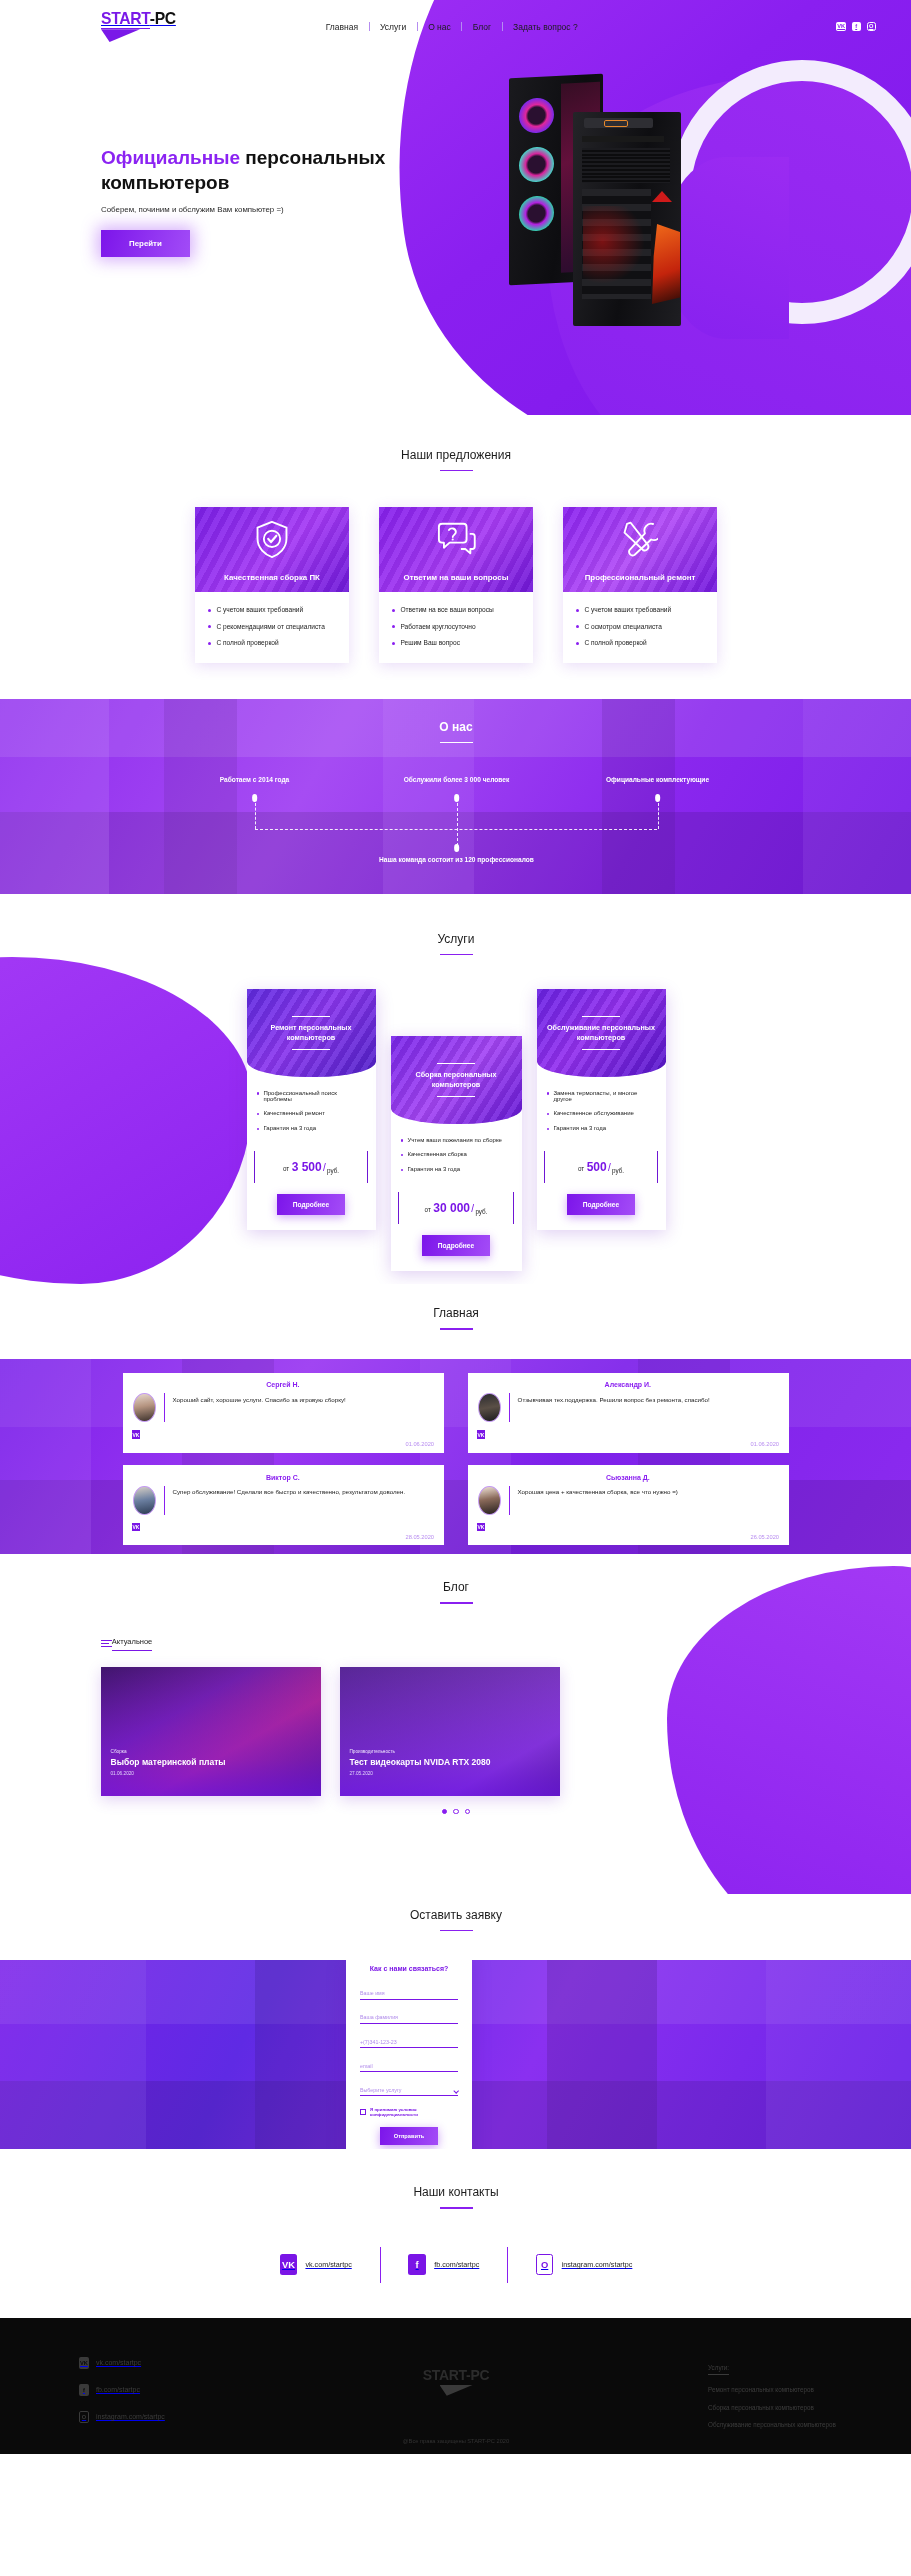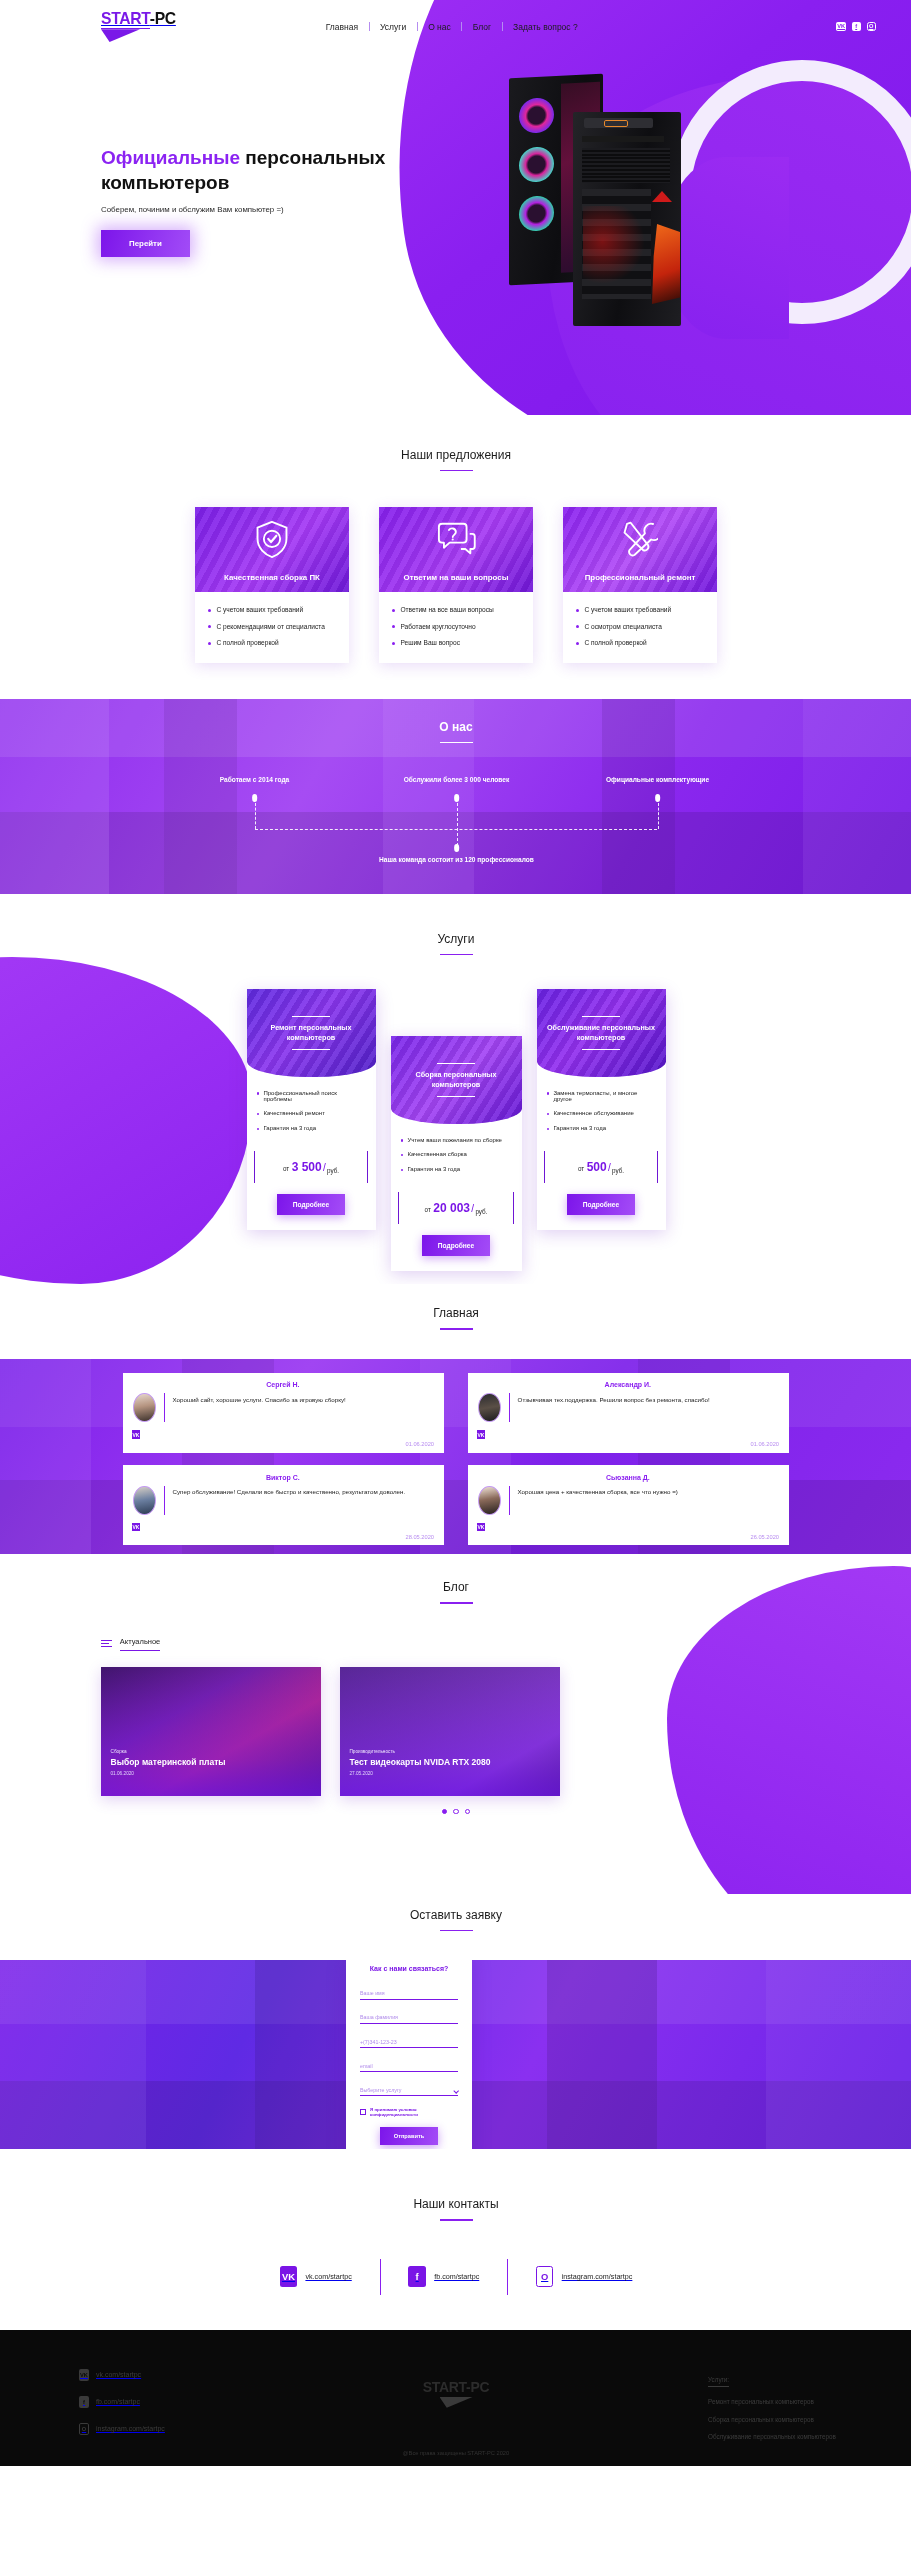--- a/index.html
+++ b/index.html
@@ -237,21 +237,21 @@
   .dt.pd { border-color:#8a1ff0; }
   .dt.pd.on { background:#8a1ff0; }
 
   
   .blog { position:relative; padding-top:26.4px; height:340px; overflow:hidden; }
   .blog-blob {
     position:absolute; right:-145px; top:12.6px; width:390px; height:402px;
     background:linear-gradient(200deg,#a53bf5 0%,#8a20ef 100%);
     border-radius:58% 42% 46% 54% / 38% 52% 48% 62%;
   }
-  .actual { position:relative; width:755px; margin:33px auto 0; display:flex; align-items:center; gap:8px; padding-left:22px; }
+  .actual { position:relative; width:755px; margin:33px auto 0; display:flex; align-items:center; gap:0; padding-left:22px; }
   .act-icon { display:flex; flex-direction:column; gap:1.6px; }
   .act-icon i { display:block; height:1.3px; background:#7a15e6; }
   .act-icon i:nth-child(1){ width:11.3px; }
   .act-icon i:nth-child(2){ width:8.2px; }
   .act-icon i:nth-child(3){ width:11.3px; }
   .act-label { font-size:7.5px; color:#1c1c1c; border-bottom:1px solid #7a15e6; padding-bottom:4.4px; }
   .blog-row { position:relative; width:755px; margin:16.3px auto 0; display:flex; gap:19px; padding-left:22px; }
   .blog-card { position:relative; width:220px; height:129px; overflow:hidden; box-shadow:0 4.4px 14px rgba(110,30,200,.20); }
   .bc-img { position:absolute; inset:0; }
   .bc1 { background:linear-gradient(150deg,#2a1240 0%,#6a2090 35%,#c02a70 62%,#3a1250 100%); }
@@ -285,21 +285,21 @@
   .fld .chev { position:absolute; right:0; bottom:3.1px; width:4.4px; height:4.4px; border-right:0.8px solid #7a15e6; border-bottom:0.8px solid #7a15e6; transform:rotate(45deg); }
   .consent { display:flex; align-items:center; gap:4.4px; margin-top:2.5px; }
   .chk { width:5.7px; height:5.7px; border:0.8px solid #7a15e6; flex:0 0 auto; }
   .consent-txt { font-size:4.4px; color:#1c1c1c; font-weight:bold; }
   .consent-txt span { color:#7a15e6; }
   .send-wrap { text-align:center; margin-top:10px; }
   .btn-send { border:none; cursor:pointer; font-family:inherit; padding:5.7px 14px; color:#fff; font-size:5.7px; font-weight:bold;
     background:linear-gradient(105deg,#7c15ea 0%,#a44cf7 100%); box-shadow:0 2.5px 10px rgba(140,40,235,.45); }
 
   
-  .contacts { padding-top:48px; }
+  .contacts { padding-top:36px; }
   .contact-row { display:flex; justify-content:center; align-items:center; margin-top:38px; }
   .contact-item { display:flex; align-items:center; gap:8.2px; padding:0 28px; }
   .ci-box { width:17.6px; height:21.4px; border-radius:2.5px; background:#7a15e6; color:#fff; display:flex; align-items:center; justify-content:center; font-size:9.4px; font-weight:bold; flex:0 0 auto; }
   .ci-box.ol { background:#fff; border:1.4px solid #7a15e6; color:#7a15e6; }
   .ci-label { font-size:7.2px; color:#1c1c1c; white-space:nowrap; }
   .vdiv { width:0.6px; height:36px; background:#8a1ff0; }
 
   
   .footer { position:relative; margin-top:35px; height:136px; background:#0a0a0a; }
   .f-left { position:absolute; left:79px; top:39px; }
@@ -549,21 +549,21 @@
               <span class="dot-s"></span>
               <span>Качественная сборка</span>
             </li>
           <li>
               <span class="dot-s"></span>
               <span>Гарантия на 3 года</span>
             </li>
         </ul>
         <div class="price-wrap">
           <span class="p-ot">от</span>
-          <span class="p-val">20 003</span>
+          <span class="p-val">30 000</span>
           <span class="p-sl">/</span>
           <span class="p-rub">руб.</span>
         </div>
         <div class="svc-btn-wrap">
           <button class="btn-more">Подробнее</button>
         </div>
       </div>
 
       <div class="svc-card">
         <div class="svc-head sh3">

